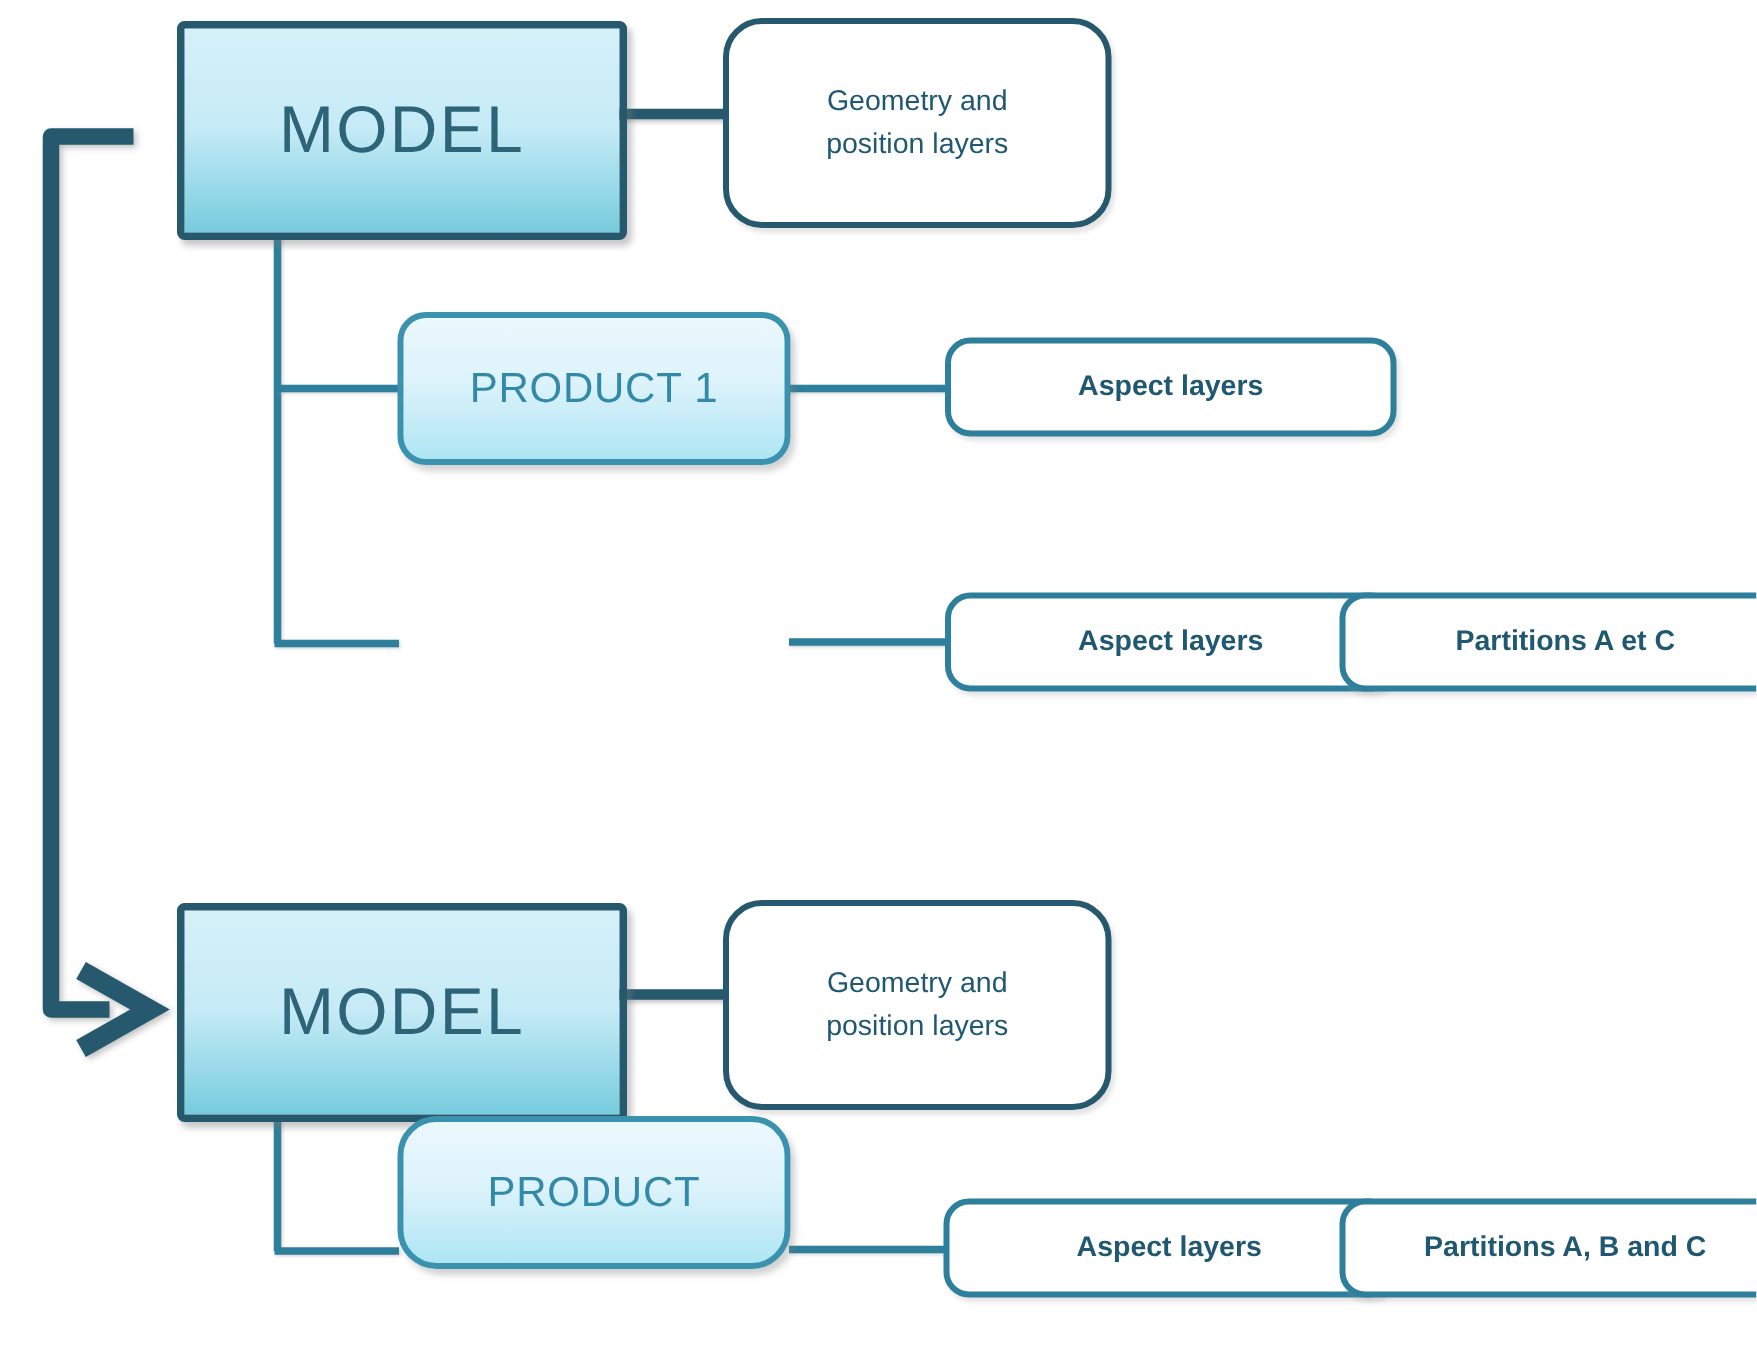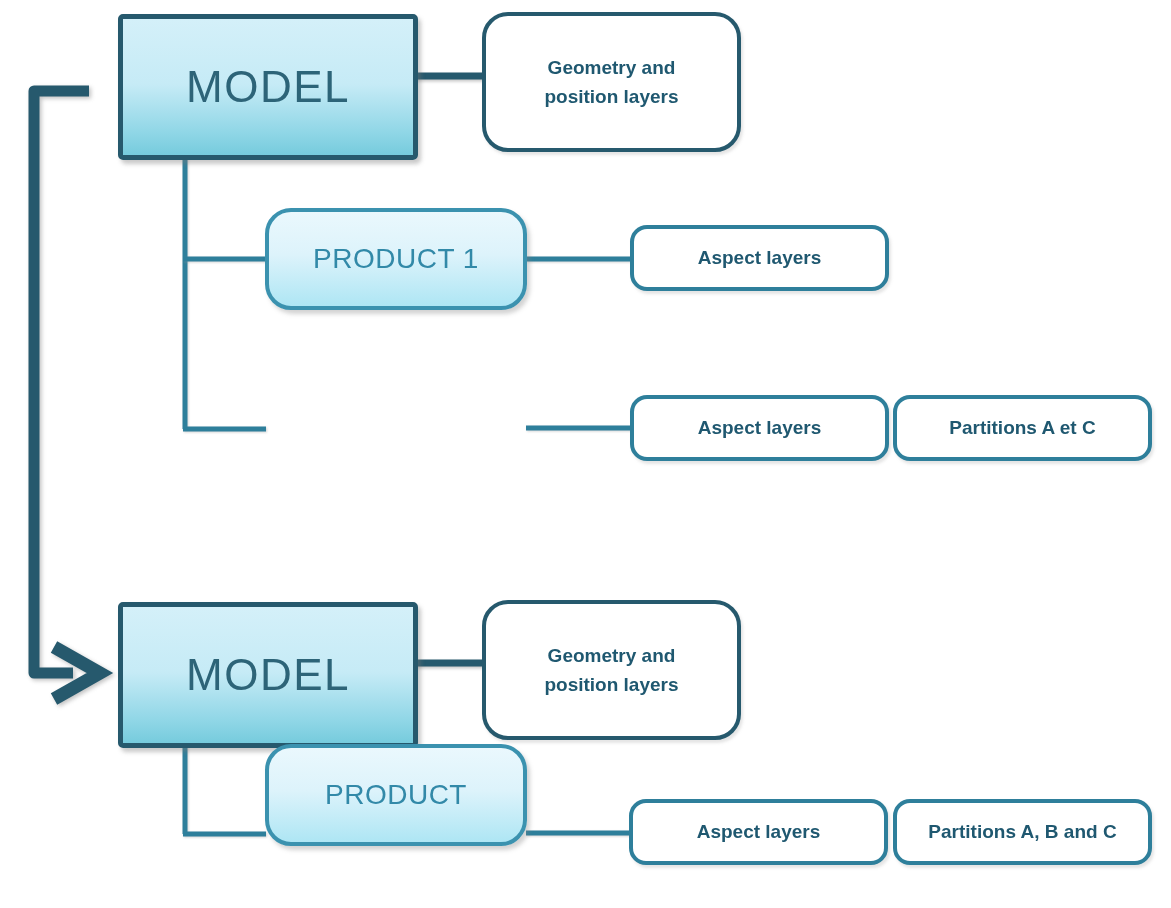--- a/index.html
+++ b/index.html
@@ -91,39 +91,39 @@
   }
 
   .geometry-box {
     width: 259px; height: 140px;
     border: 4px solid var(--dark);
     border-radius: 26px;
     background: #ffffff;
     box-shadow: 2px 3px 3px rgba(150,150,150,.25);
     color: var(--label-text);
     font-size: 19px;
-    font-weight: bold;
+    font-weight: normal;
     line-height: 1.55;
   }
 
   .label-box {
-    width: 259px; height: 66px;
+    width: 301px; height: 66px;
     border: 4px solid var(--teal);
     border-radius: 17px;
     background: #ffffff;
     box-shadow: 2px 3px 3px rgba(150,150,150,.25);
     color: var(--label-text);
     font-size: 19px;
     font-weight: bold;
   }
 
   
   #model-1      { left: 118px; top: 14px;  }
   #geometry-1   { left: 482px; top: 12px;  }
-  #product-1    { left: 265px; top: 208px; }
+  #product-1    { left: 265px; top: 208px; border-radius: 19px; }
   #aspect-1     { left: 630px; top: 225px; }
   #partitions-1 { left: 893px; top: 225px; }
   #product-2    { left: 265px; top: 378px; }
   #aspect-2     { left: 630px; top: 395px; }
   #partitions-2 { left: 893px; top: 395px; }
   #model-2      { left: 118px; top: 602px; }
   #geometry-2   { left: 482px; top: 600px; }
   #product-3    { left: 265px; top: 744px; }
   #aspect-3     { left: 629px; top: 799px; }
   #partitions-3 { left: 893px; top: 799px; }

